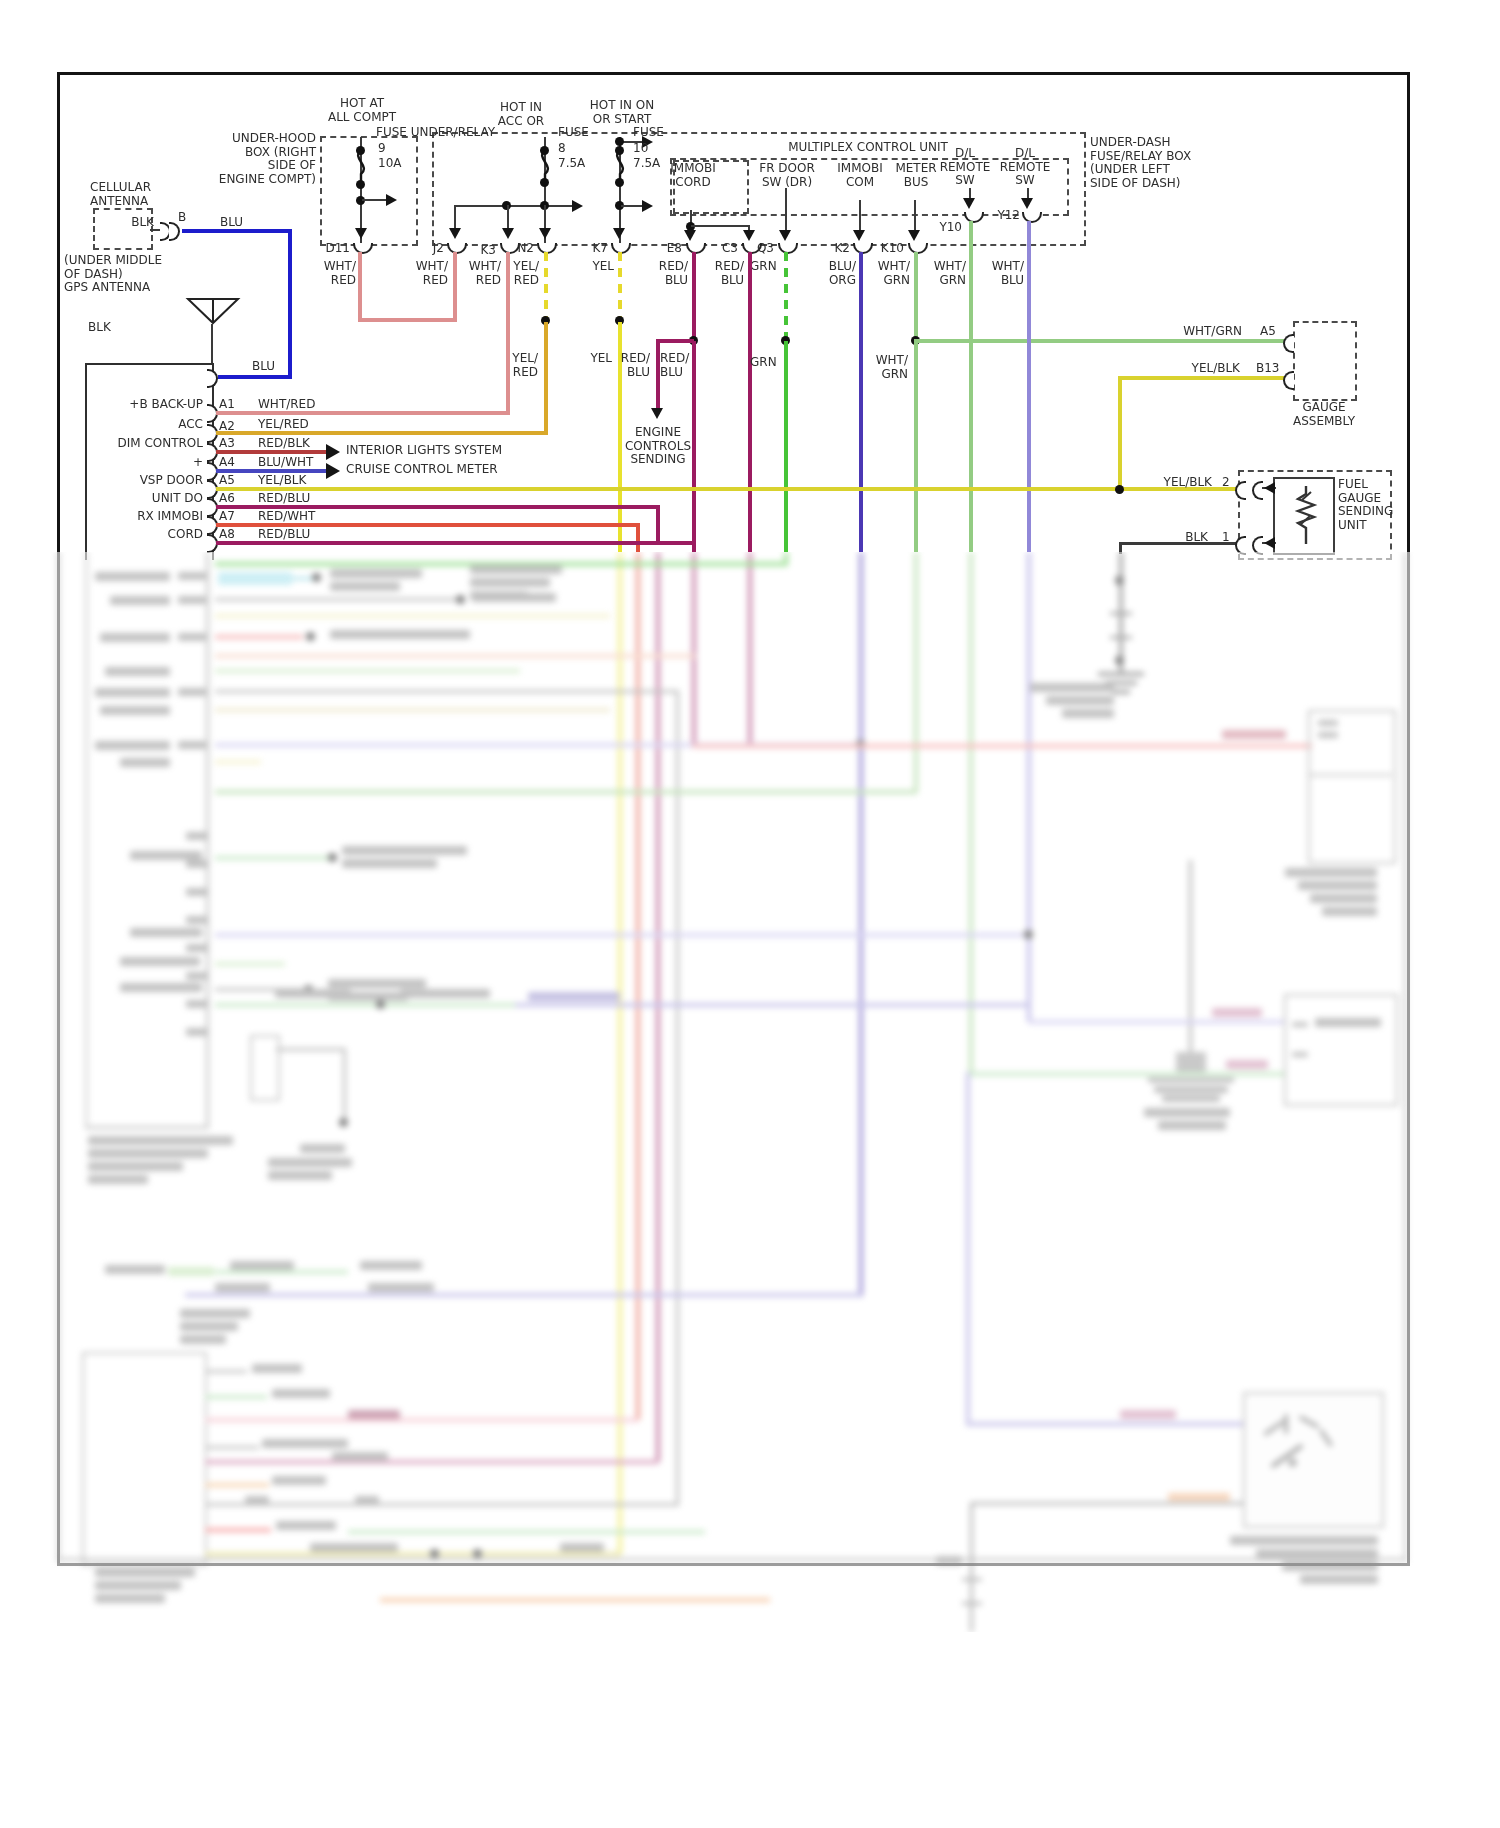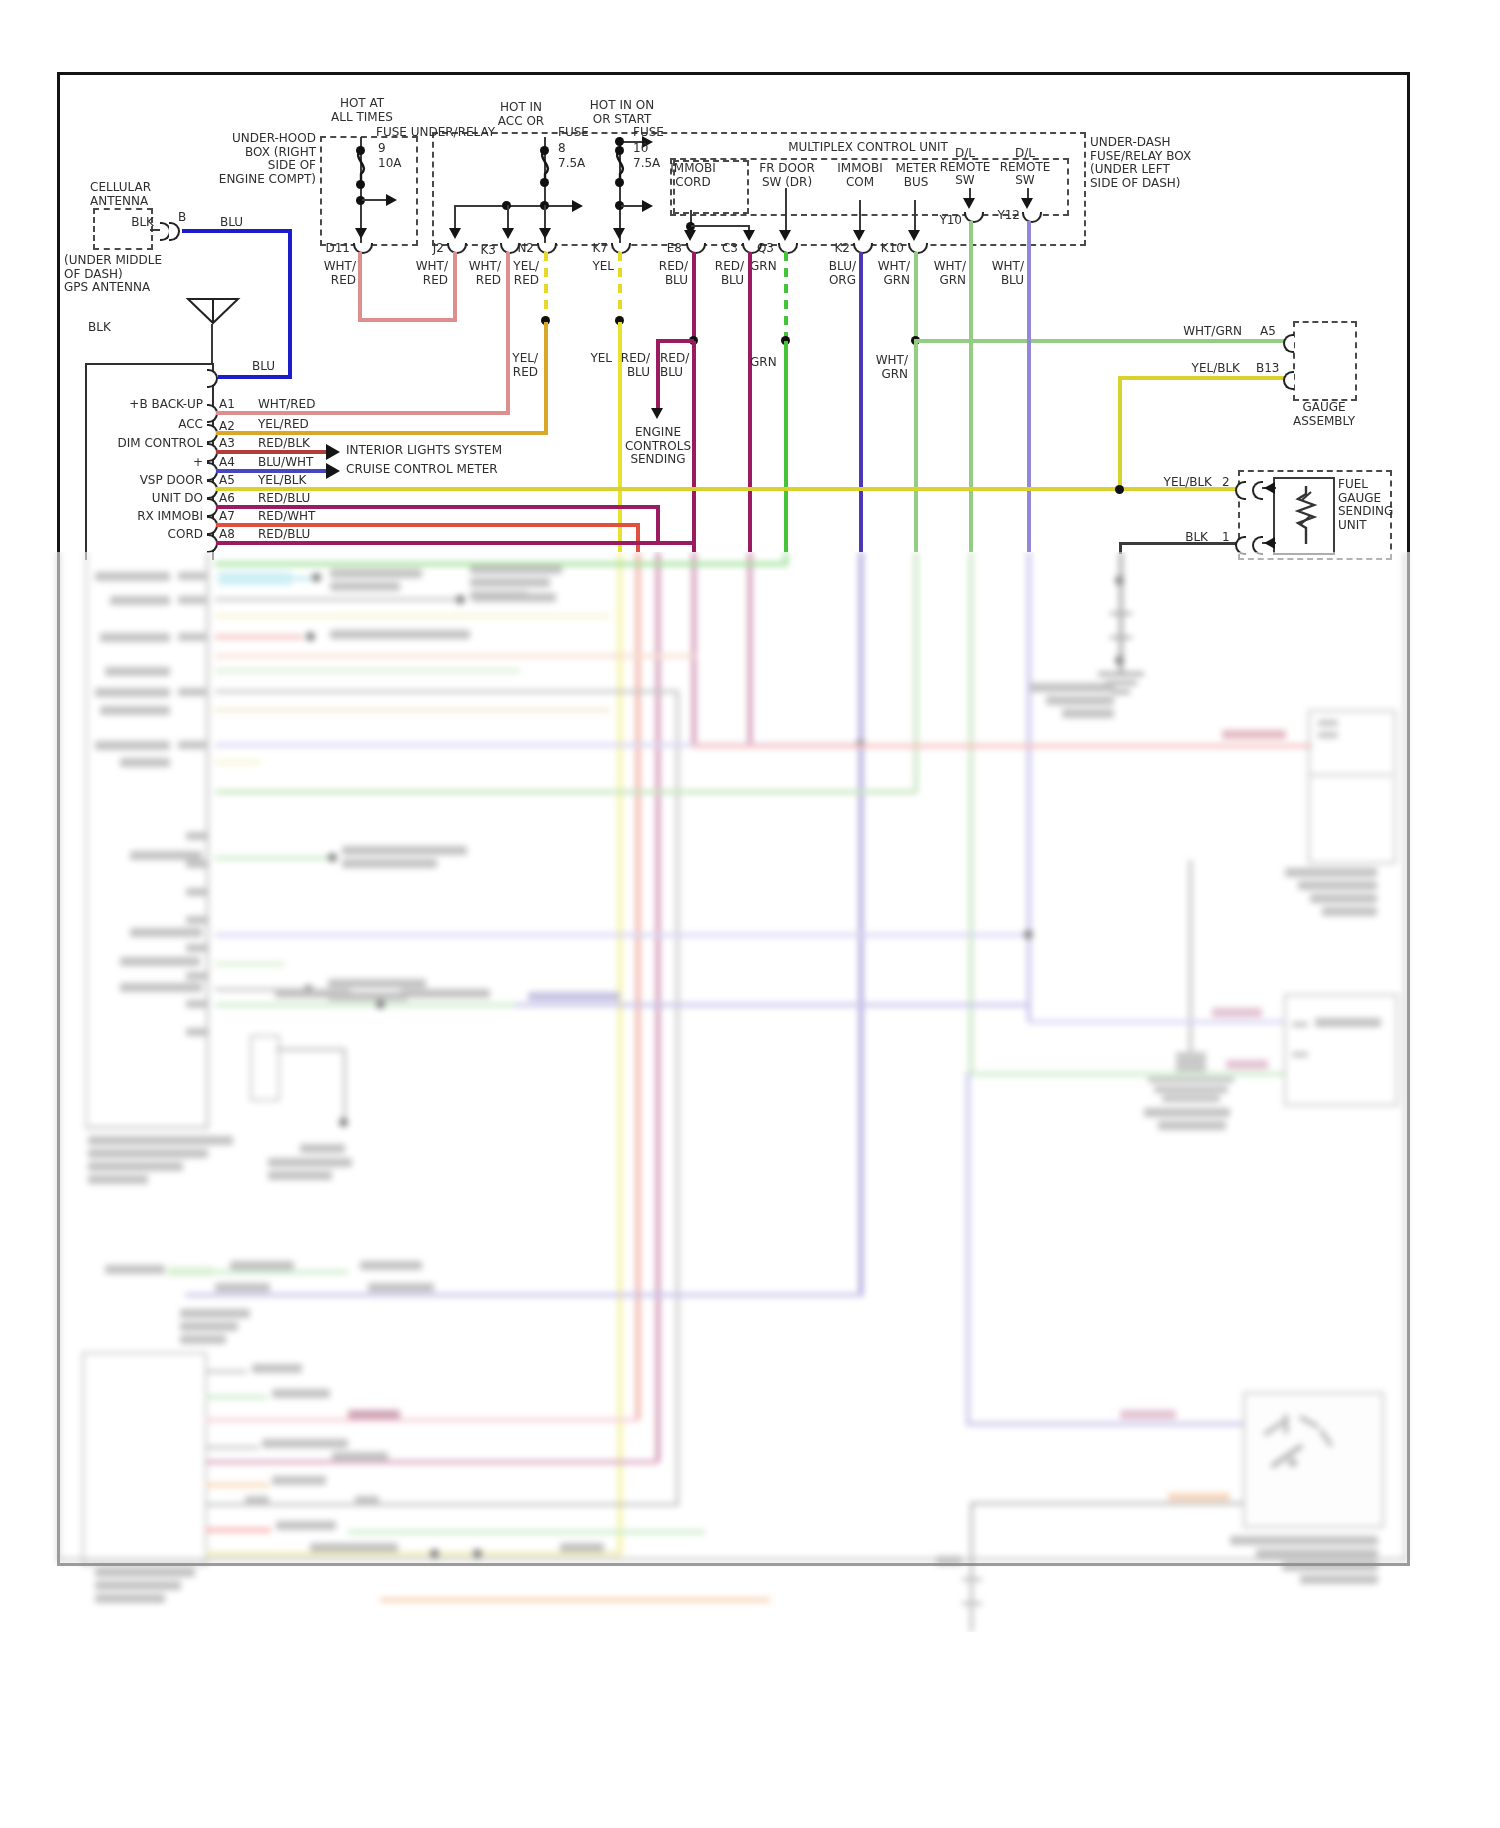--- a/index.html
+++ b/index.html
@@ -67,21 +67,21 @@
   <div class="lbl" style="left:220px;top:216px;width:36px">BLU</div>
   <div class="hw blu" style="left:182px;top:229px;width:110px"></div>
   <div class="vw blu" style="left:288px;top:229px;height:150px"></div>
   <div class="hw blu" style="left:218px;top:375px;width:74px"></div>
   <div class="lbl" style="left:252px;top:360px;width:36px">BLU</div>
 
   <div style="position:absolute;left:85px;top:363px;width:125px;height:195px;border:2px solid #2f2f2f;border-bottom:none"></div>
   <div class="arcR" style="left:207px;top:369px"></div>
 
   <div class="lbl c" style="left:312px;top:97px;width:100px">HOT AT
-ALL TIMES</div>
+ALL COMPT</div>
   <div class="lbl r" style="left:196px;top:132px;width:120px">UNDER-HOOD
 BOX (RIGHT
 SIDE OF
 ENGINE COMPT)</div>
   <div class="dbox" style="left:320px;top:136px;width:94px;height:106px"></div>
   <div class="lbl c" style="left:488px;top:101px;width:66px">HOT IN
 ACC OR</div>
   <div class="lbl c" style="left:582px;top:99px;width:80px">HOT IN ON
 OR START</div>
   <div class="dbox" style="left:432px;top:132px;width:650px;height:110px"></div>
@@ -168,21 +168,21 @@
   <div class="vw vthin blk" style="left:785px;top:188px;height:44px"></div>
   <div class="ad" style="left:779px;top:230px"></div>
   <div class="vw vthin blk" style="left:859px;top:200px;height:32px"></div>
   <div class="ad" style="left:853px;top:230px"></div>
   <div class="vw vthin blk" style="left:914px;top:200px;height:32px"></div>
   <div class="ad" style="left:908px;top:230px"></div>
   <div class="vw vthin blk" style="left:969px;top:188px;height:12px"></div>
   <div class="ad" style="left:963px;top:198px"></div>
   <div class="vw vthin blk" style="left:1027px;top:188px;height:12px"></div>
   <div class="ad" style="left:1021px;top:198px"></div>
-  <div class="lbl r" style="left:934px;top:214px;width:28px">Y10</div>
+  <div class="lbl r" style="left:934px;top:221px;width:28px">Y10</div>
   <div class="lbl r" style="left:992px;top:209px;width:28px">Y12</div>
   <div class="arc" style="left:964px;top:212px"></div>
   <div class="arc" style="left:1022px;top:212px"></div>
 
   <div class="arc" style="left:353px;top:243px"></div>
   <div class="arc" style="left:447px;top:243px"></div>
   <div class="arc" style="left:500px;top:243px"></div>
   <div class="arc" style="left:537px;top:243px"></div>
   <div class="arc" style="left:611px;top:243px"></div>
   <div class="arc" style="left:686px;top:243px"></div>

